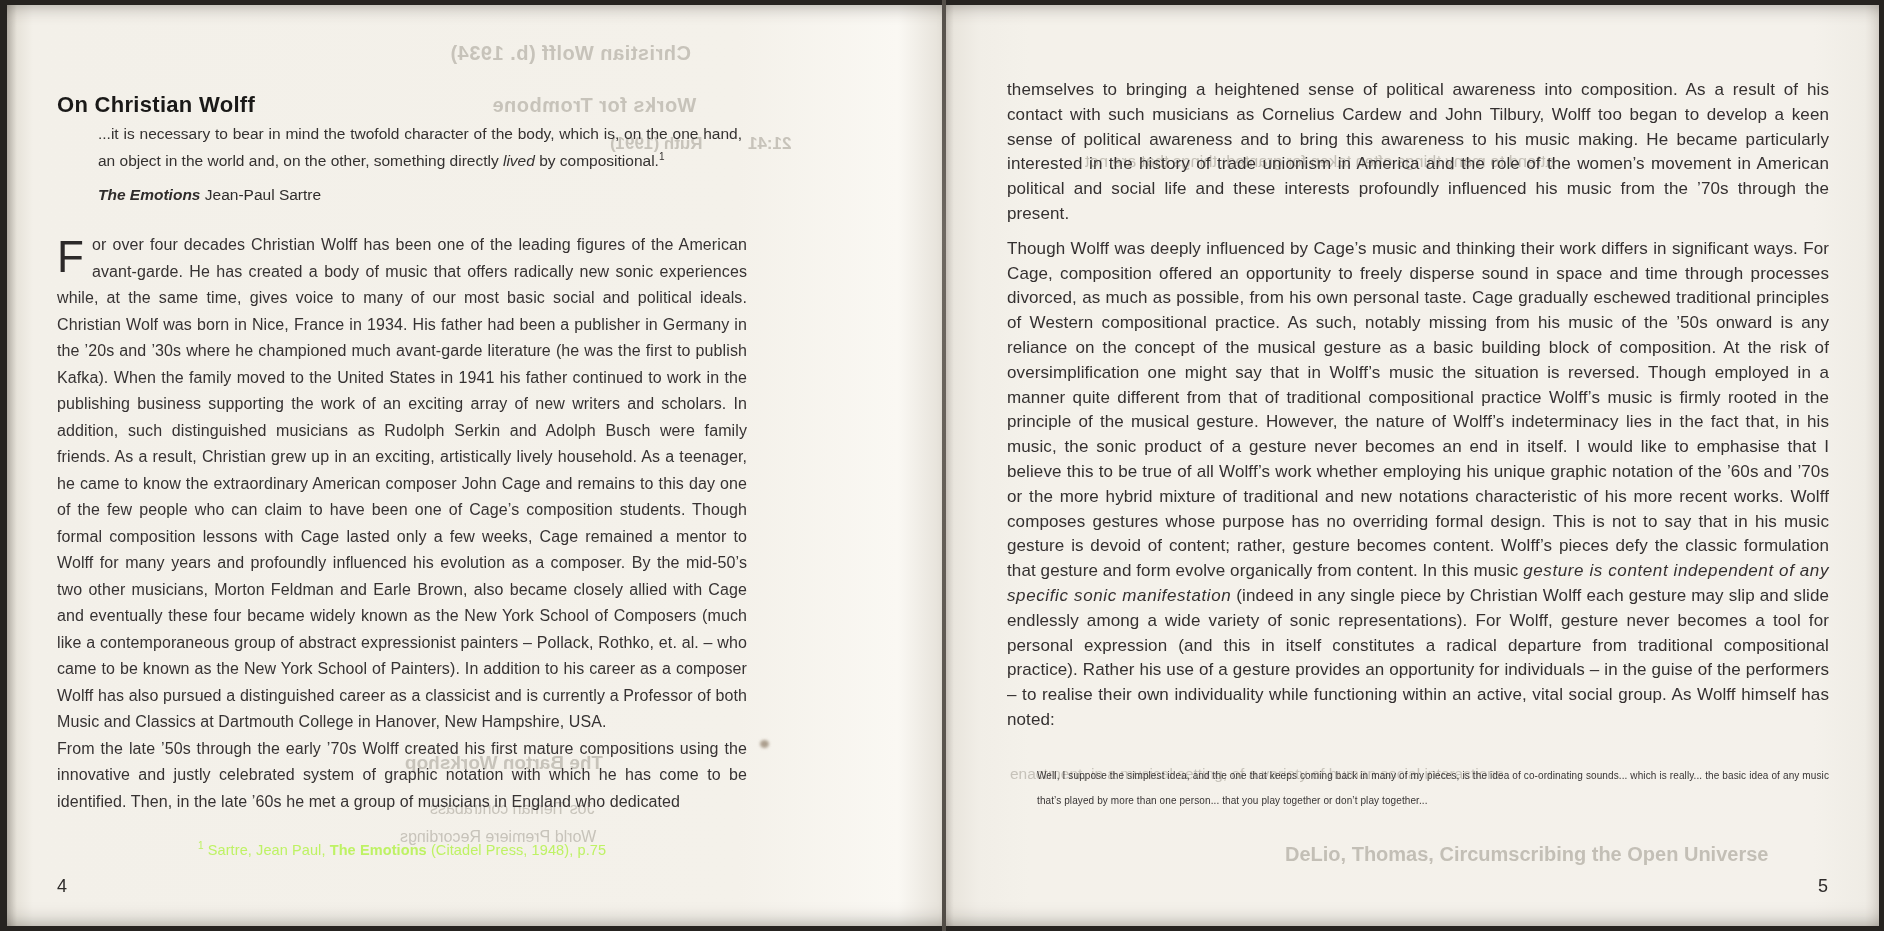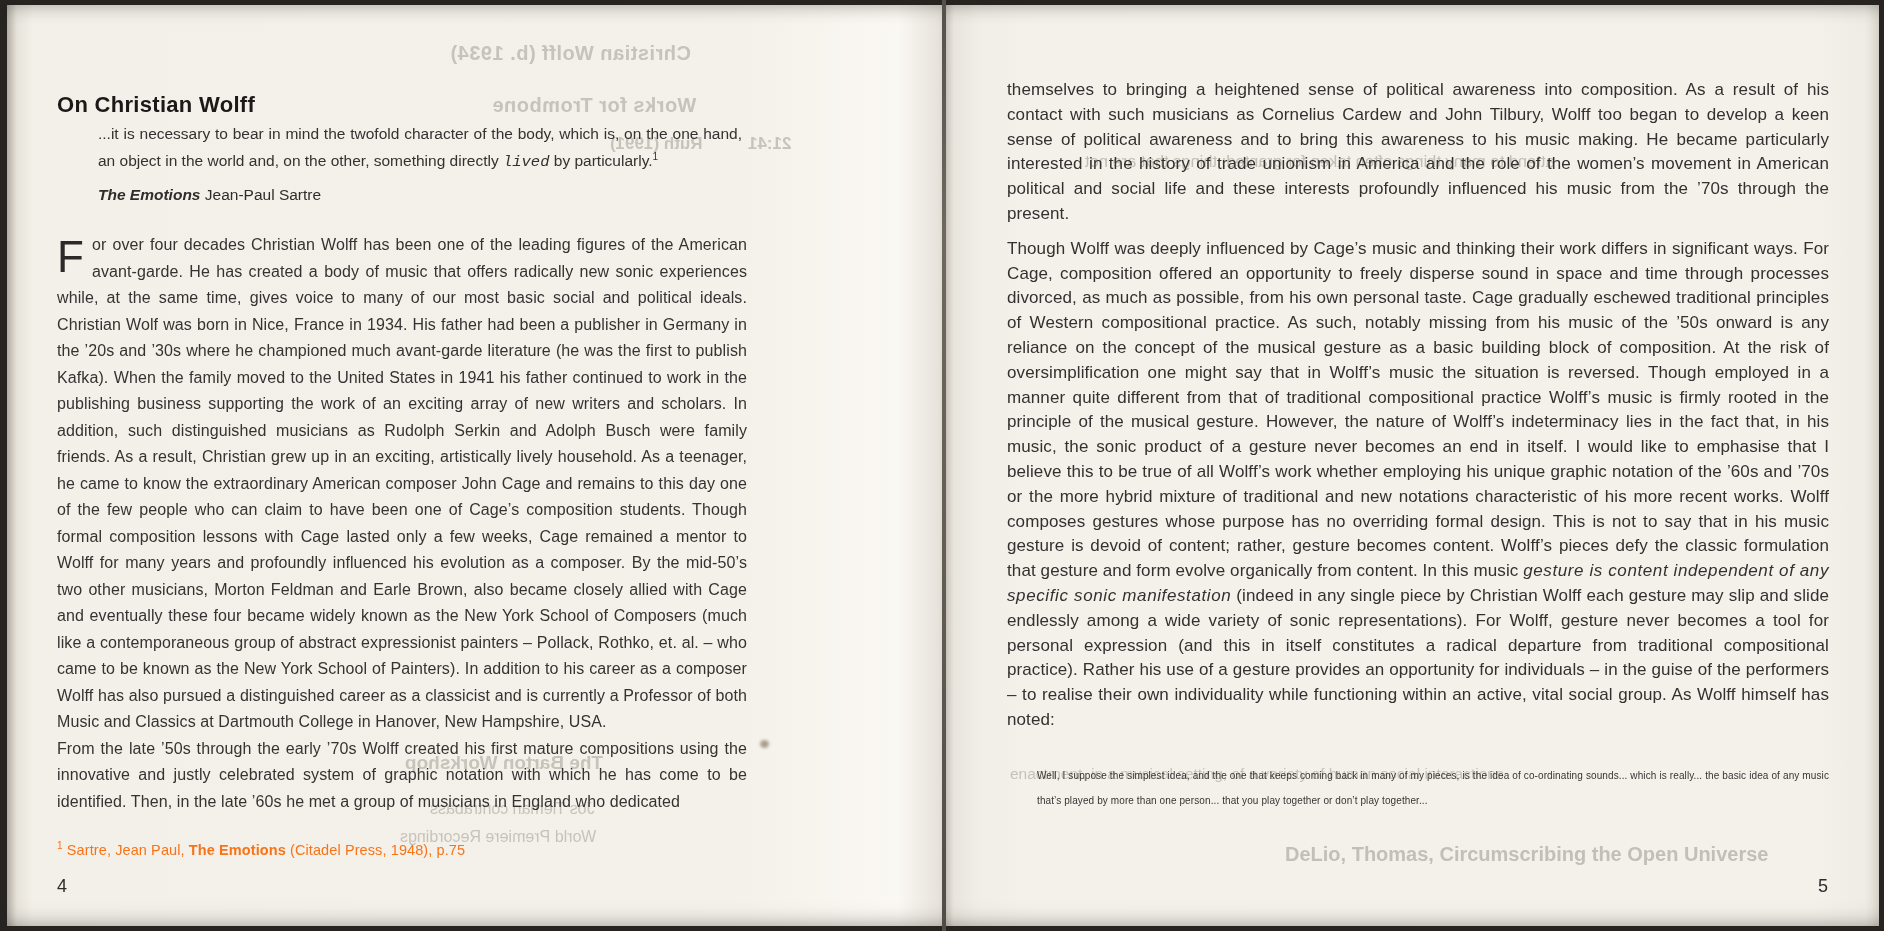--- a/index.html
+++ b/index.html
@@ -40,32 +40,32 @@
     left:57px; top:232px; width:690px;
     font-size:16px; line-height:26.5px; letter-spacing:.1px;
     text-align:justify; color:#363232;
   }
   .left-col p { margin:0; }
   .left-col p + p { }
   .dropcap {
     float:left; font-size:44px; line-height:44px; font-weight:400;
     margin:3px 8px 0 0; color:#2c2929;
   }
-  .footnote { margin-top:24px; font-size:14.5px; line-height:22px; text-align:left; color:#f97316; }
+  .footnote { margin-top:24px; font-size:14.5px; line-height:22px; text-align:center; color:#bef264; }
   .footnote .worktitle { font-weight:bold; }
   sup { font-size:10px; vertical-align:super; line-height:0; }
 
   .right-col {
     left:1007px; top:78px; width:822px;
     font-size:17px; line-height:24.8px; letter-spacing:.1px;
     text-align:justify; color:#343030;
   }
   .right-col p { margin:0; }
   .right-col p + p { margin-top:10px; }
-  .it { font-style:italic;font-family:Liberation Mono, monospace; }
+  .it { font-style:italic; }
   .ital-spaced { font-style:italic; letter-spacing:.6px; }
 
   .blockquote {
     margin:30px 0 0 30px; width:792px;
     font-size:10px; line-height:25.5px; text-align:justify; color:#383434;
   }
 
   .pagenum { font-size:18px; color:#2e2b2a; }
   .pagenum.p4 { left:57px; top:876px; }
   .pagenum.p5 { left:1818px; top:876px; }
@@ -108,21 +108,21 @@
   <div class="ghost mir g-l5">The Barton Workshop</div>
   <div class="ghost mir g-l6">Jos Tieman contrabass</div>
   <div class="ghost mir g-l7">World Premiere Recordings</div>
 
   <div class="ghost mir g-r1">attend to many things often taken for granted; things that are not</div>
   <div class="ghost g-r2">enactment, in a musical setting, of a variety of human social interactions</div>
   <div class="ghost g-r3">DeLio, Thomas, Circumscribing the Open Universe</div>
 
   <div class="abs title">On Christian Wolff</div>
 
-  <div class="abs epigraph"><span>...it is necessary to bear in mind the twofold character of the body, which is, on the one hand, an object in the world and, on the other, something directly </span><span class="it">lived</span><span> by particularly.</span><sup>1</sup></div>
+  <div class="abs epigraph"><span>...it is necessary to bear in mind the twofold character of the body, which is, on the one hand, an object in the world and, on the other, something directly </span><span class="it">lived</span><span> by compositional.</span><sup>1</sup></div>
 
   <div class="abs attribution"><span class="worktitle">The Emotions</span><span> Jean-Paul Sartre</span></div>
 
   <div class="abs left-col">
     <p><span class="dropcap">F</span><span>or over four decades Christian Wolff has been one of the leading figures of the American avant-garde. He has created a body of music that offers radically new sonic experiences while, at the same time, gives voice to many of our most basic social and political ideals. Christian Wolf was born in Nice, France in 1934. His father had been a publisher in Germany in the ’20s and ’30s where he championed much avant-garde literature (he was the first to publish Kafka). When the family moved to the United States in 1941 his father continued to work in the publishing business supporting the work of an exciting array of new writers and scholars. In addition, such distinguished musicians as Rudolph Serkin and Adolph Busch were family friends. As a result, Christian grew up in an exciting, artistically lively household. As a teenager, he came to know the extraordinary American composer John Cage and remains to this day one of the few people who can claim to have been one of Cage’s composition students. Though formal composition lessons with Cage lasted only a few weeks, Cage remained a mentor to Wolff for many years and profoundly influenced his evolution as a composer. By the mid-50’s two other musicians, Morton Feldman and Earle Brown, also became closely allied with Cage and eventually these four became widely known as the New York School of Composers (much like a contemporaneous group of abstract expressionist painters – Pollack, Rothko, et. al. – who came to be known as the New York School of Painters). In addition to his career as a composer Wolff has also pursued a distinguished career as a classicist and is currently a Professor of both Music and Classics at Dartmouth College in Hanover, New Hampshire, USA.</span></p>
     <p><span>From the late ’50s through the early ’70s Wolff created his first mature compositions using the innovative and justly celebrated system of graphic notation with which he has come to be identified. Then, in the late ’60s he met a group of musicians in England who dedicated</span></p>
     <div class="footnote"><sup>1</sup><span> Sartre, Jean Paul, </span><span class="worktitle">The Emotions</span><span> (Citadel Press, 1948), p.75</span></div>
   </div>
 
   <div class="abs pagenum p4">4</div>

